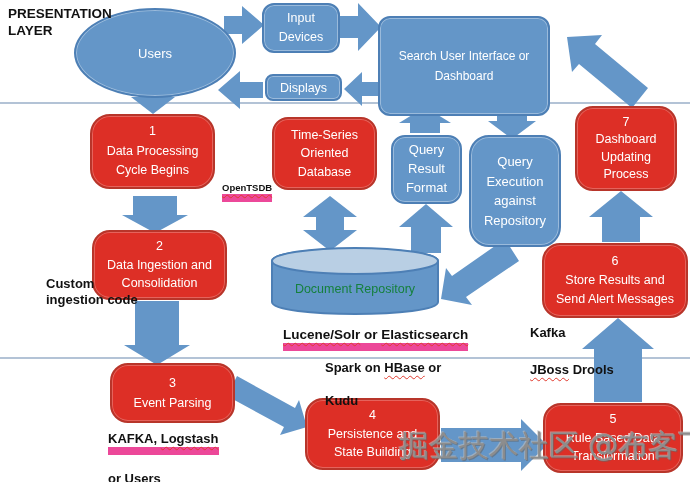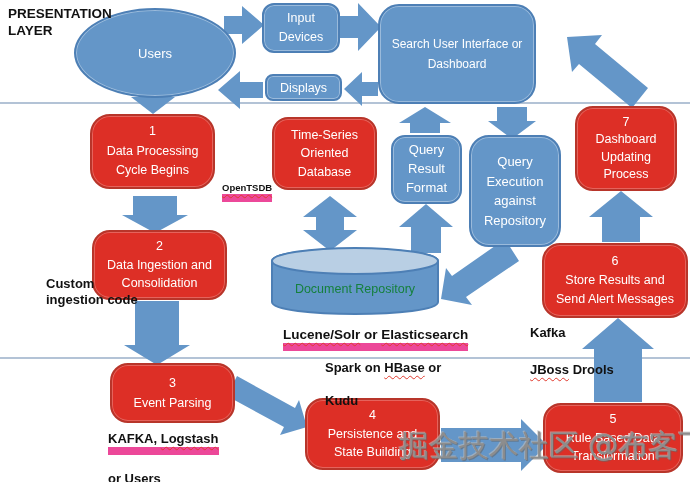--- a/index.html
+++ b/index.html
@@ -65,21 +65,21 @@
     <ellipse cx="355" cy="261" rx="83" ry="13" fill="var(--cylinder_top)" stroke="var(--blue_border)" stroke-width="2"></ellipse>
   </svg>
 
   <div class="lbl" style="left:8px;top:6px;font-size:13.5px;">PRESENTATION
 LAYER</div>
 
   <div class="node blue" style="left:74px;top:8px;width:162px;height:90px;border-radius:50%;font-size:13px;">Users</div>
   <div class="node blue" style="left:265px;top:74px;width:77px;height:27px;border-radius:8px;font-size:12.5px;">Displays</div>
   <div class="node blue" style="left:262px;top:3px;width:78px;height:50px;border-radius:12px;font-size:12.5px;line-height:1.5;">Input
 Devices</div>
-  <div class="node blue" style="left:378px;top:4px;width:158px;height:100px;border-radius:21px;font-size:12px;line-height:1.7;">Search User Interface or
+  <div class="node blue" style="left:378px;top:16px;width:172px;height:100px;border-radius:12px;font-size:12px;line-height:1.7;">Search User Interface or
 Dashboard</div>
   <div class="node blue" style="left:391px;top:135px;width:71px;height:69px;border-radius:14px;font-size:13px;line-height:1.45;">Query
 Result
 Format</div>
   <div class="node blue" style="left:469px;top:135px;width:92px;height:112px;border-radius:20px;font-size:13px;line-height:1.5;">Query
 Execution
 against
 Repository</div>
   <div class="doc-label" style="left:280px;top:282px;width:150px;">Document Repository</div>
 

